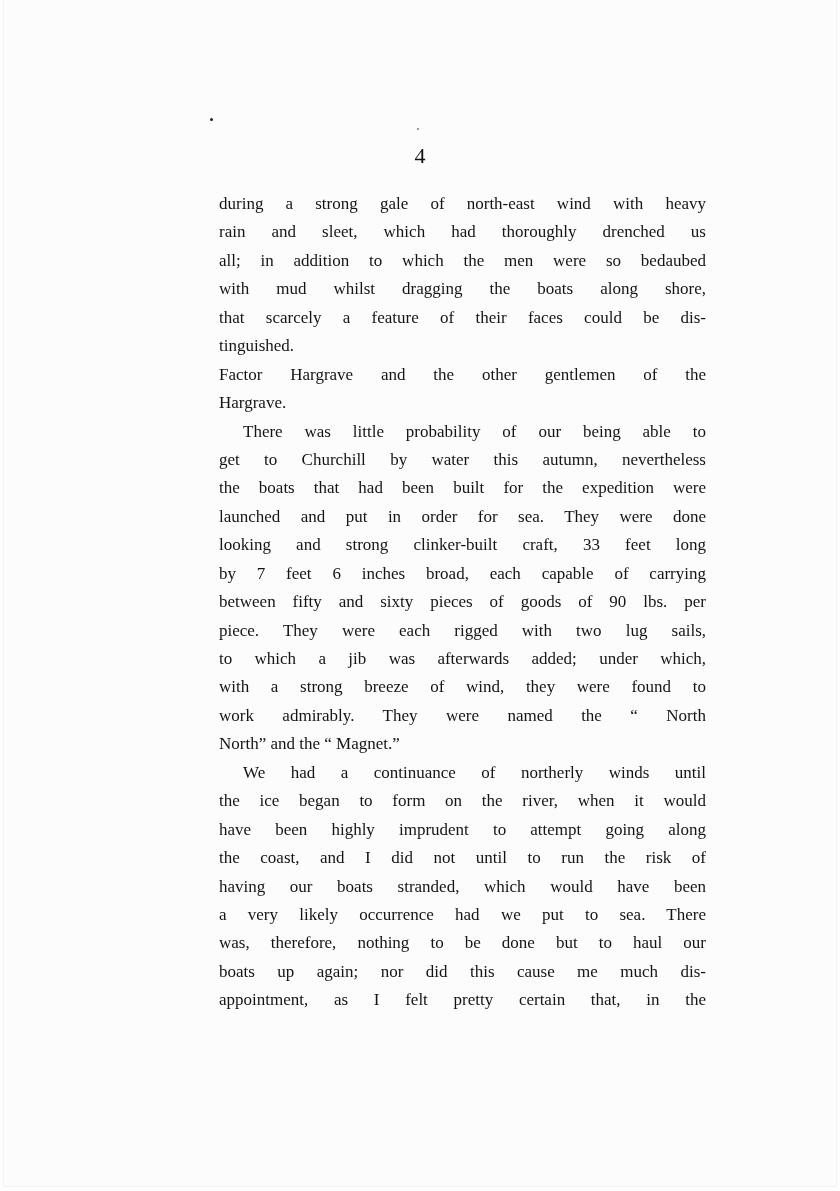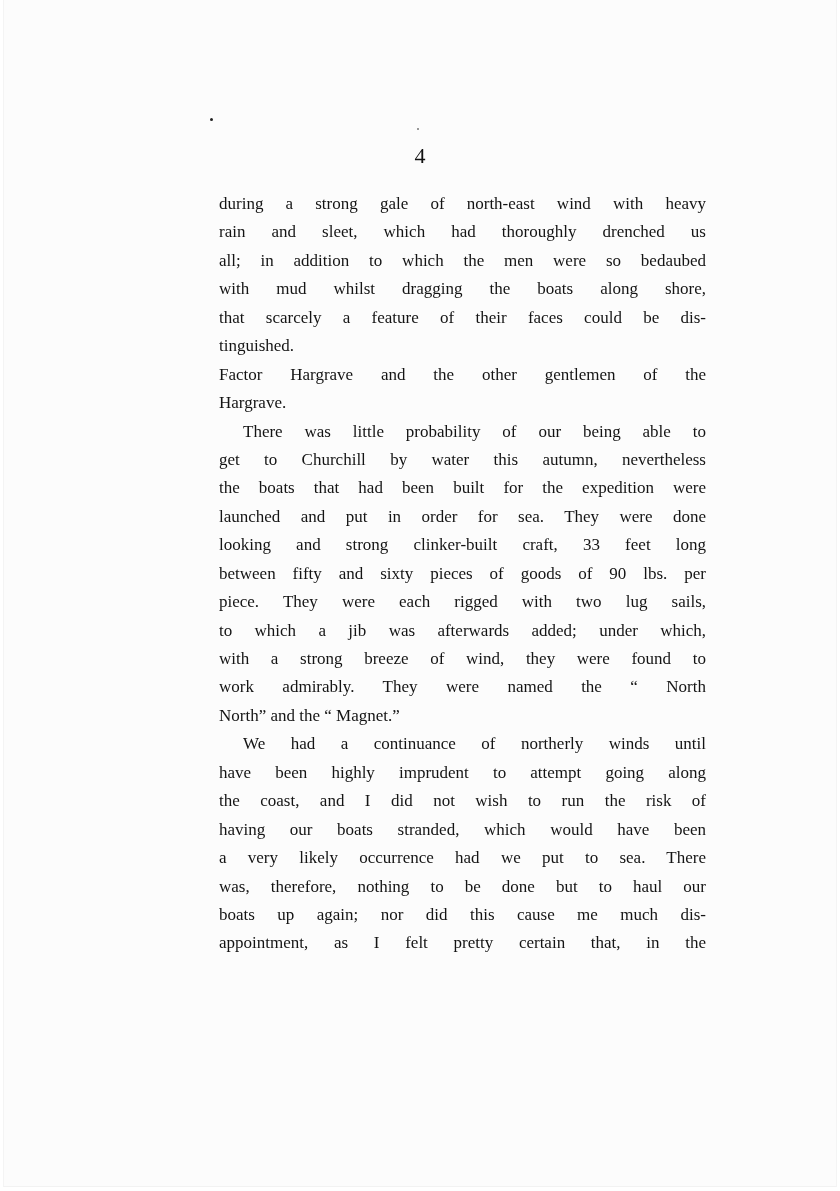--- a/index.html
+++ b/index.html
@@ -90,31 +90,33 @@
     <span class="line">Factor Hargrave and the other gentlemen of the</span>
     <span class="line last">Hargrave.</span>
   </div>
 
   <div>
     <span class="line indent">There was little probability of our being able to</span>
     <span class="line">get to Churchill by water this autumn, nevertheless</span>
     <span class="line">the boats that had been built for the expedition were</span>
     <span class="line">launched and put in order for sea.  They were done</span>
     <span class="line">looking and strong clinker-built craft, 33 feet long</span>
+    <span class="line">by 7 feet 6 inches broad, each capable of carrying</span>
     <span class="line">between fifty and sixty pieces of goods of 90 lbs. per</span>
     <span class="line">piece.  They were each rigged with two lug sails,</span>
     <span class="line">to which a jib was afterwards added; under which,</span>
     <span class="line">with a strong breeze of wind, they were found to</span>
     <span class="line">work admirably.  They were named the “ North</span>
     <span class="line last">North” and the “ Magnet.”</span>
   </div>
 
   <div>
     <span class="line indent">We had a continuance of northerly winds until</span>
+    <span class="line">the ice began to form on the river, when it would</span>
     <span class="line">have been highly imprudent to attempt going along</span>
-    <span class="line">the coast, and I did not wish to run the risk of</span>
+    <span class="line">the coast, and I did not until to run the risk of</span>
     <span class="line">having our boats stranded, which would have been</span>
     <span class="line">a very likely occurrence had we put to sea.  There</span>
     <span class="line">was, therefore, nothing to be done but to haul our</span>
     <span class="line">boats up again; nor did this cause me much dis-</span>
     <span class="line">appointment, as I felt pretty certain that, in the</span>
   </div>
 </div>
 
 </body></html>

